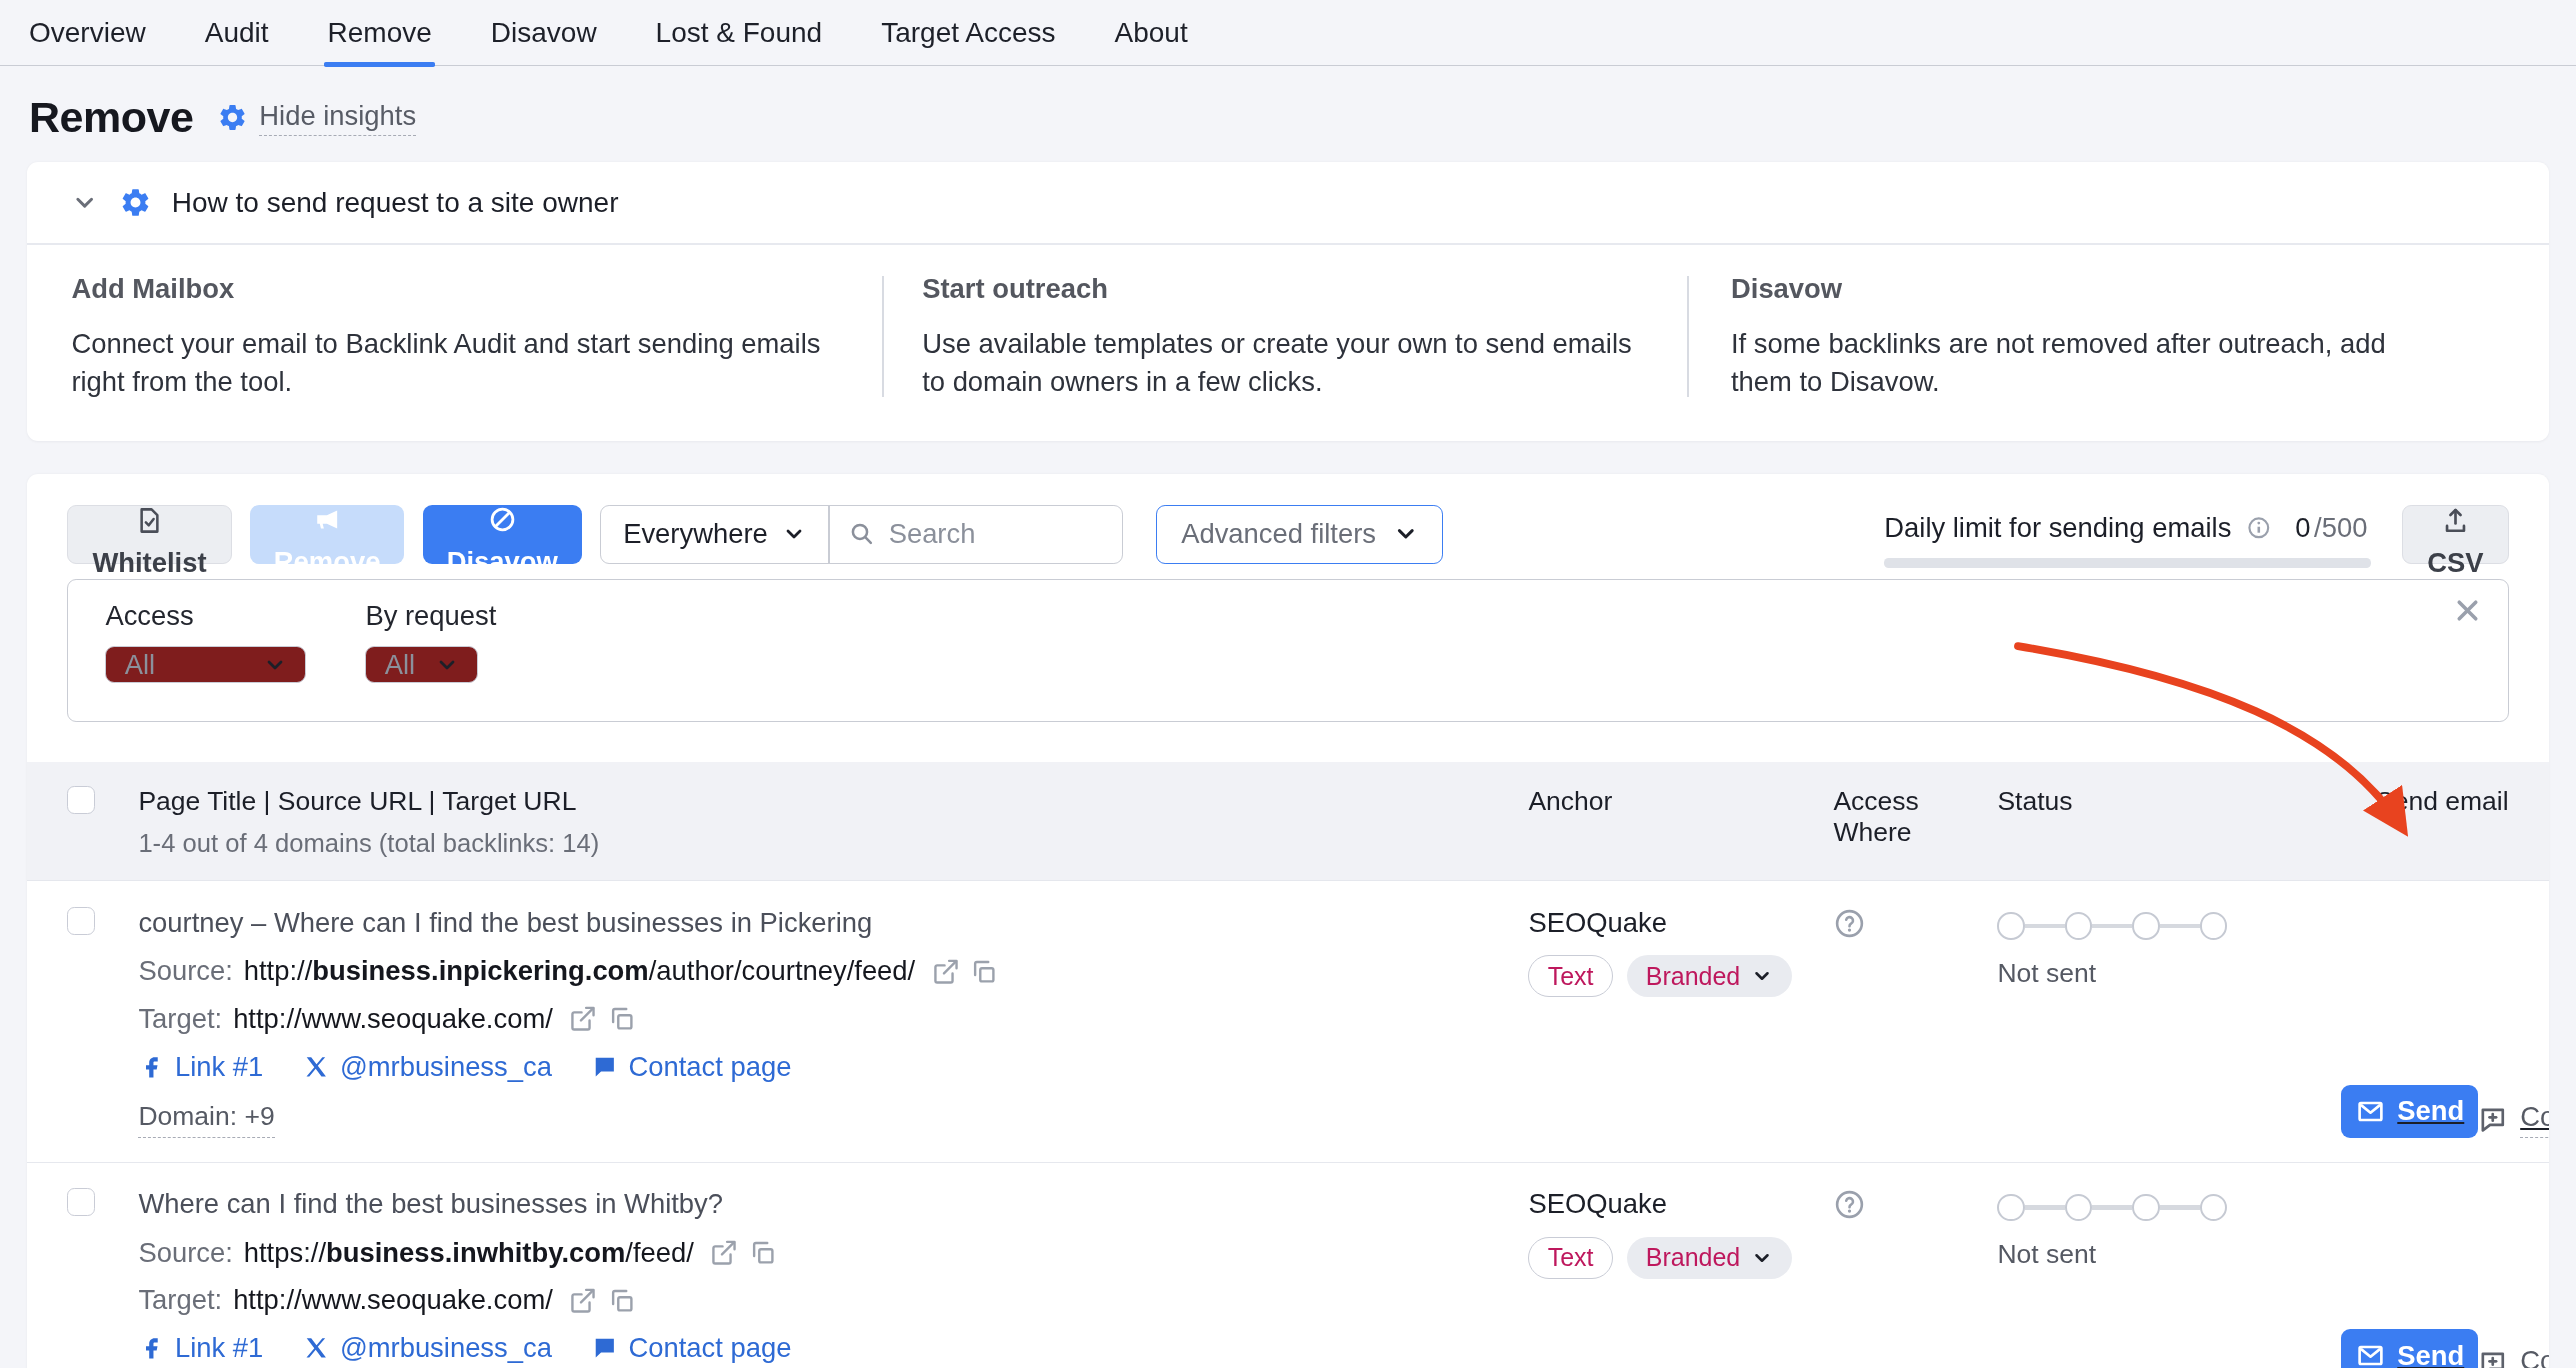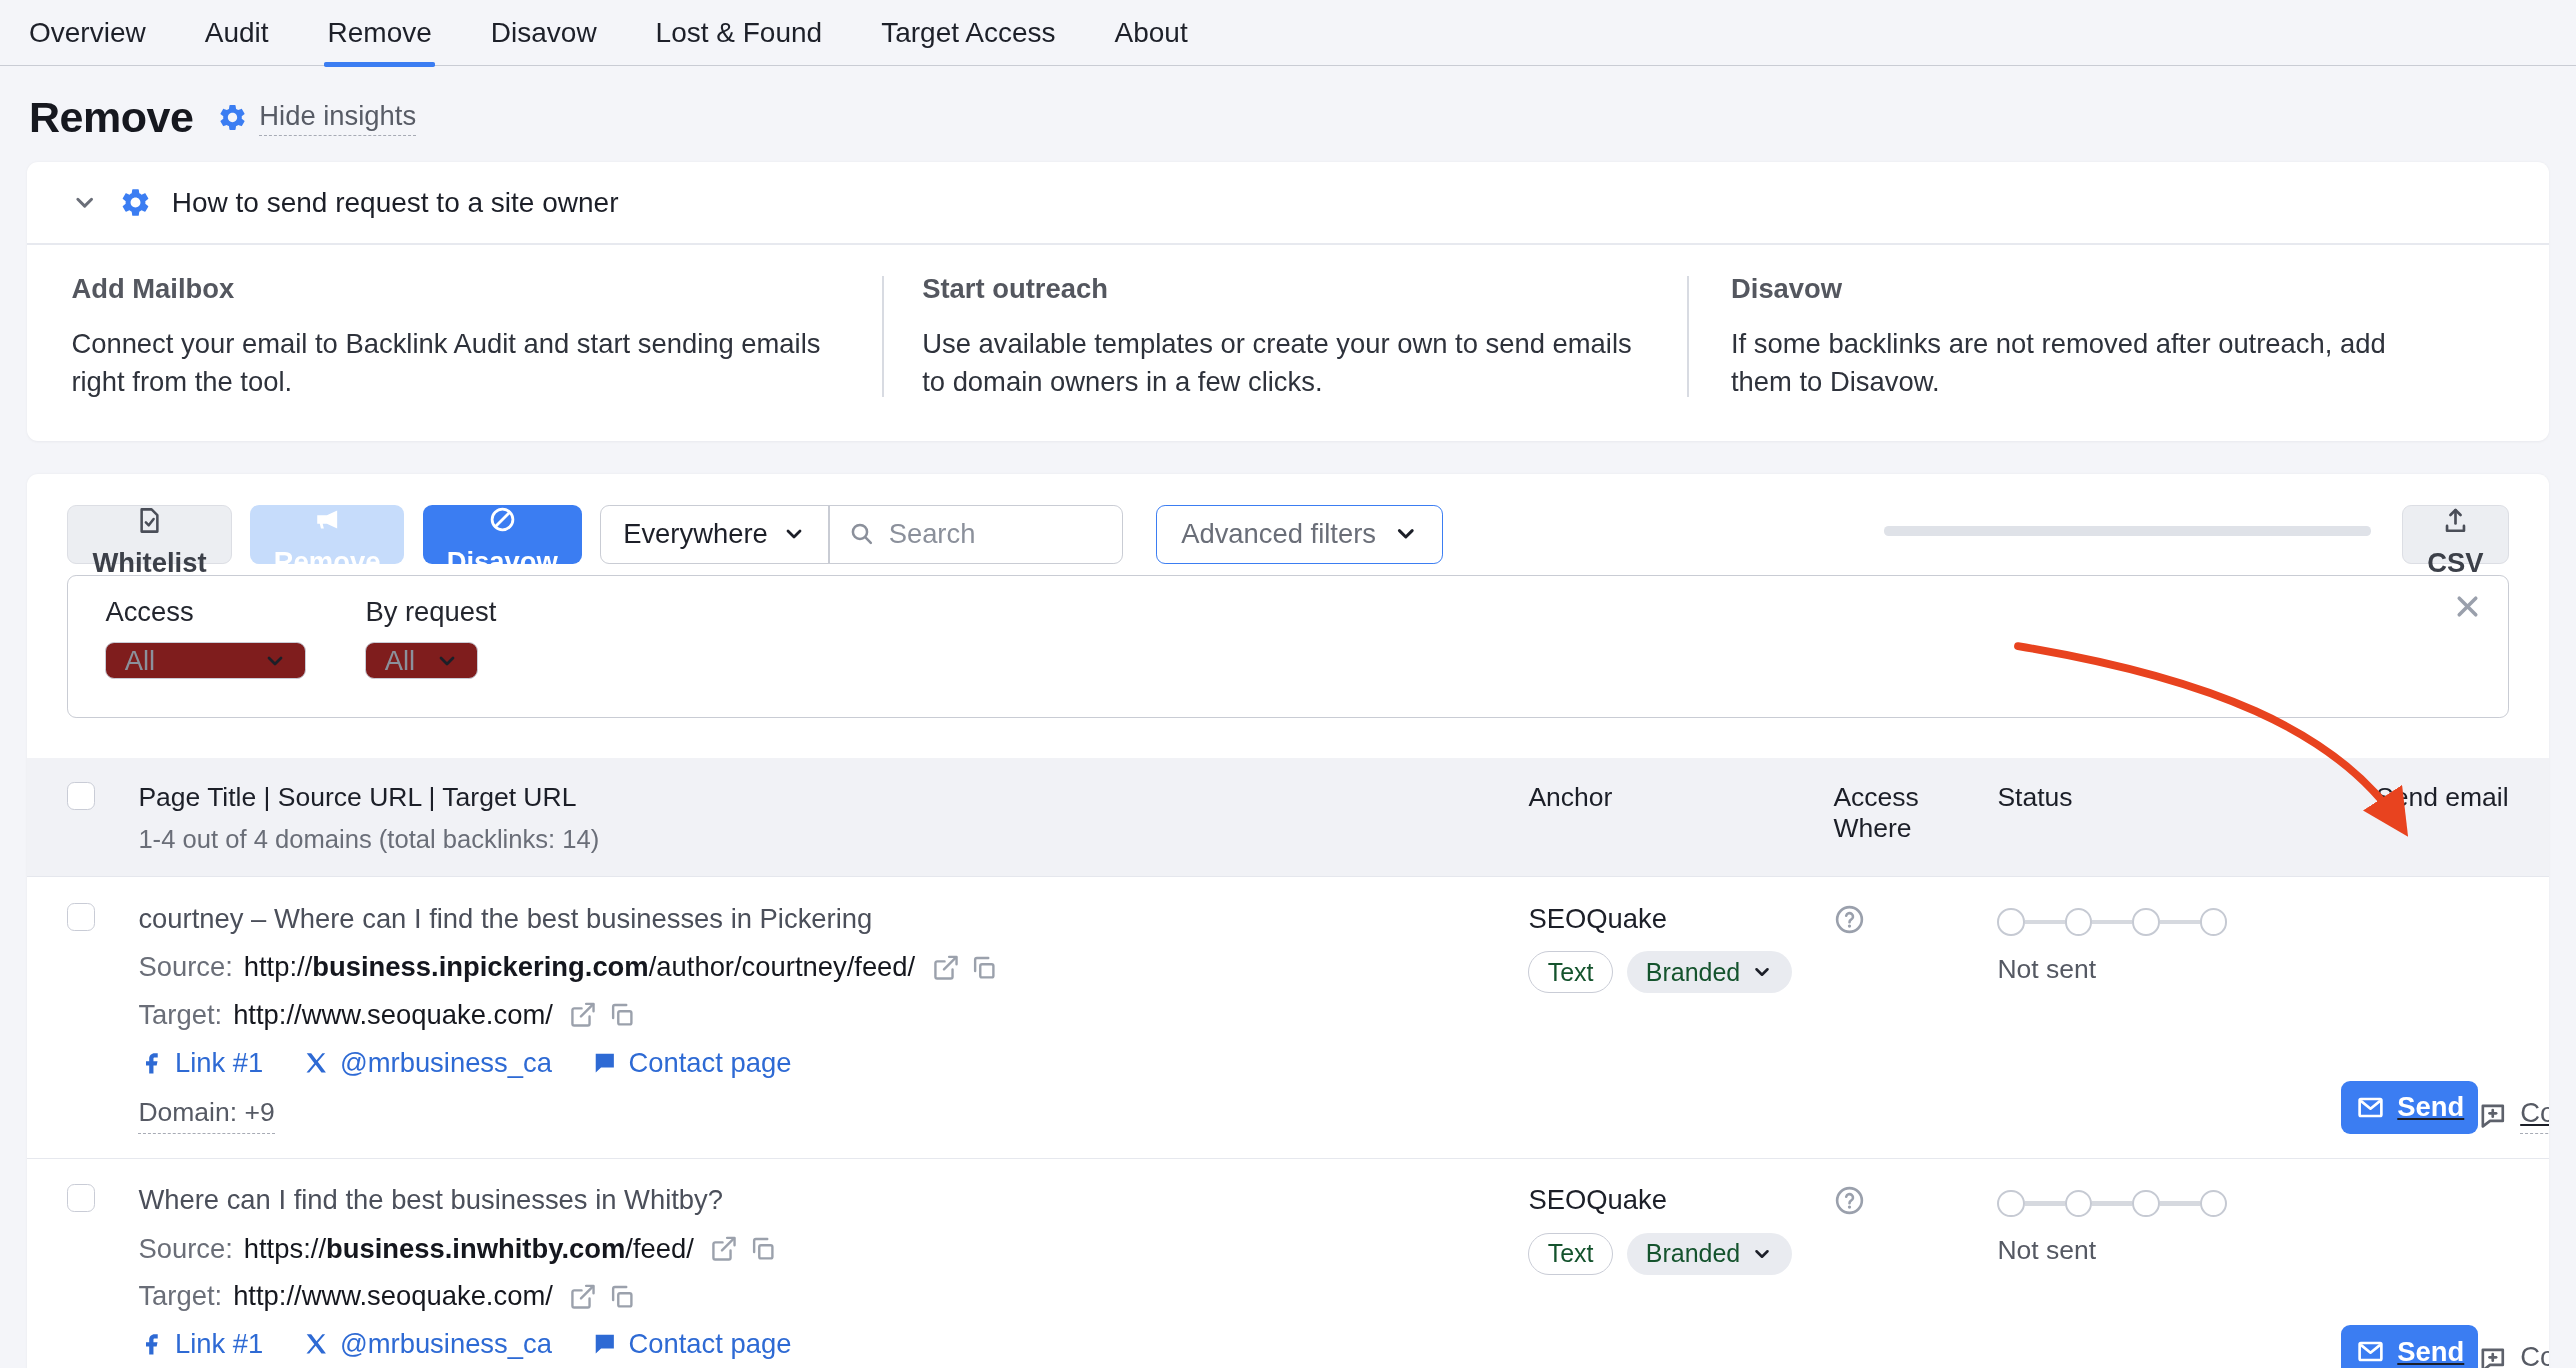--- a/index.html
+++ b/index.html
@@ -98,21 +98,21 @@
   .url-text { color:#15171e; } .url-domain { font-weight:700; color:#15171e; }
   .url-icons { display:flex; align-items:center; gap:11px; margin-left:9.1px; }
   .links-line { display:flex; align-items:center; gap:40px; font-size:27.4px; margin-bottom:18.3px; }
   .link-item { display:flex; align-items:center; gap:11px; color:#2e6ad4; cursor:pointer; }
   .domain-more { display:inline-block; font-size:26.5px; color:#565a64;
                  border-bottom:1.8px dashed #a7abb5; padding-bottom:4.6px; cursor:pointer; }
 
   .anchor-text { font-size:27.4px; color:#1c1f28; margin-bottom:16.5px; }
   .pills { display:flex; align-items:center; gap:14.6px; }
   .pill { height:42px; border-radius:21px; display:inline-flex; align-items:center; gap:11px;
-          font-size:25px; color:#14532d; padding:0 18.3px;text-align:center; }
+          font-size:25px; color:#be185d; padding:0 18.3px;text-align:center; }
   .pill-outline { background:#fff; border:1.8px solid #c9ccd6; }
   .pill-gray { background:#e9ebf0; cursor:pointer; }
 
   .status-dots { display:flex; align-items:center; margin-top:5.5px; }
   .dot { width:27.4px; height:27.4px; border:2.7px solid #c6cad3; border-radius:50%; background:#fff; }
   .dot-conn { width:40px; height:4.6px; background:#d6d9df; }
   .status-text { font-size:26.5px; color:#555963; margin-top:18.3px; }
 
   .col-send { display:flex; align-items:flex-end;text-decoration:underline; }
   .send-btn { height:53px; width:137px; background:#3b7df2; border:none; border-radius:9.1px;
@@ -218,20 +218,30 @@
 
     <div class="adv-filters">
       <span>Advanced filters</span>
       <svg class="icon" width="25.6" height="25.6" viewBox="0 0 24 24" fill="none" stroke="#1c1f28" stroke-width="2.8" stroke-linecap="round" stroke-linejoin="round">
           <polyline points="6 9 12 15 18 9"></polyline>
         </svg>
     </div>
 
     <div class="toolbar-right">
       <div class="daily-limit">
+        <div class="dl-row">
+          <span class="dl-label">Daily limit for sending emails</span>
+          <svg class="icon" width="25.6" height="25.6" viewBox="0 0 24 24" fill="none" stroke="#9aa0ac" stroke-width="2">
+              <circle cx="12" cy="12" r="8.8"></circle>
+              <line x1="12" y1="11" x2="12" y2="16.6" stroke-width="2.4"></line>
+              <circle cx="12" cy="7.6" r="1.3" fill="#9aa0ac" stroke="none"></circle>
+            </svg>
+          <span class="dl-value">0</span>
+            <span class="dl-max" style="margin-left:-11px">/500</span>
+        </div>
         <div class="dl-track">
             <div class="dl-fill" style="width: 0%;"></div>
           </div>
       </div>
       <button class="btn btn-gray">
         <svg class="icon" width="29" height="29" viewBox="0 0 24 24" fill="none" stroke="#4a4e58" stroke-width="2.2" stroke-linecap="round" stroke-linejoin="round">
             <line x1="12" y1="14.5" x2="12" y2="3.5"></line>
             <polyline points="7.8 7.5 12 3.3 16.2 7.5"></polyline>
             <path d="M5 16.5v4h14v-4"></path>
           </svg>

